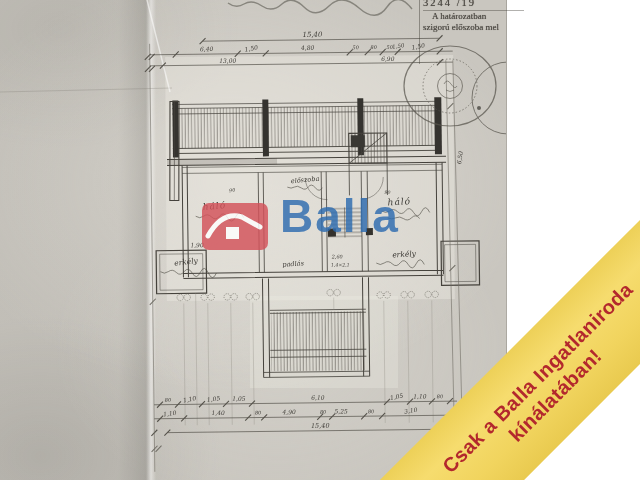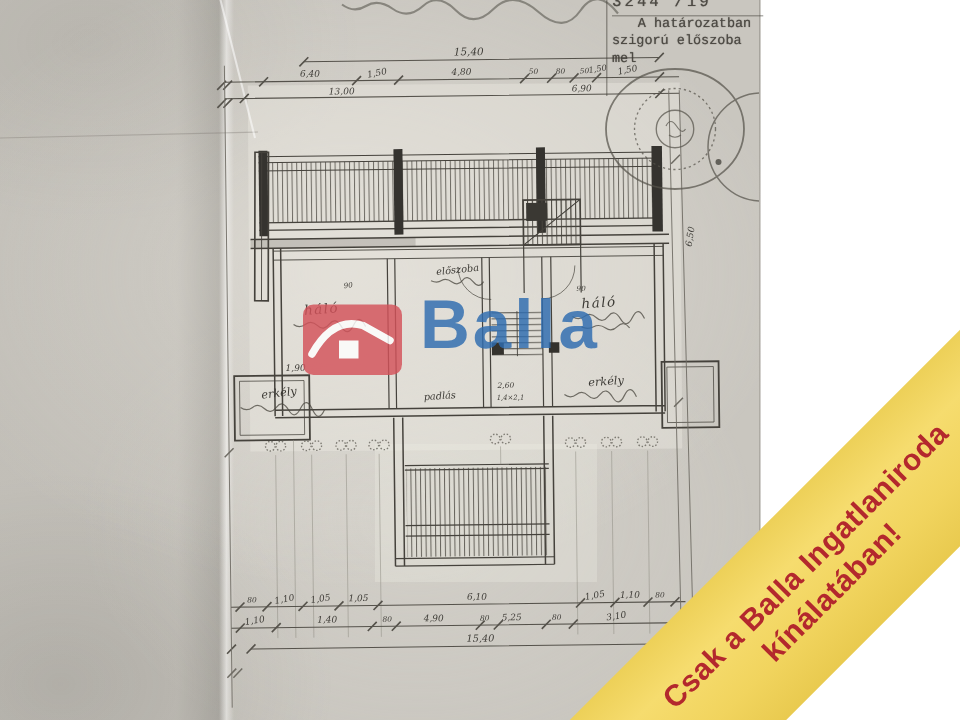--- a/index.html
+++ b/index.html
@@ -16,27 +16,27 @@
     border-right:1px solid rgba(90,88,80,.25);}
   .left-fold{position:absolute;left:0;top:0;width:156px;height:480px;
     background:linear-gradient(90deg, rgba(160,157,150,.18) 0 118px, rgba(80,78,72,.22) 146px,
       rgba(255,255,255,.45) 151px, rgba(255,255,255,0) 156px);}
   .sheet-light{position:absolute;left:166px;top:56px;width:288px;height:244px;
     background:rgba(240,237,230,.38);transform:rotate(-.4deg);}
   .sheet-light2{position:absolute;left:250px;top:296px;width:148px;height:92px;
     background:rgba(240,237,230,.30);}
   svg.plan{position:absolute;left:0;top:0;}
   
-  .stamp{position:absolute;left:404px;top:0;width:101px;height:64px;overflow:hidden;
-    color:#3d3a34;font-family:Liberation Mono, monospace;font-size:9px;line-height:11.5px;
+  .stamp{position:absolute;left:419px;top:0;width:101px;height:64px;overflow:hidden;
+    color:#3d3a34;font-family:Liberation Serif, serif;font-size:9px;line-height:11.5px;
     border-left:1px solid rgba(60,57,50,.5);padding-left:3px;opacity:.88;
     text-shadow:0 0 .7px rgba(61,58,52,.9);}
   .stamp .l1{margin-top:-3px;font-size:10.5px;letter-spacing:2px;
     border-bottom:1px solid rgba(60,57,50,.45);padding-bottom:1px;}
-  .stamp .l2{padding-left:9px;text-align:center;}
+  .stamp .l2{padding-left:9px;}
   .stamp .l4{padding-left:2px;}
   .stamp .blank{display:inline-block;width:30px;border-bottom:1px solid rgba(60,57,50,.6);
     height:8px;margin-right:3px;}
   
   .watermark{position:absolute;left:200px;top:199px;width:260px;height:60px;opacity:.82;}
   .wm-logo{position:absolute;left:2px;top:4px;width:66px;height:47px;background:#d4525a;
     border-radius:7px;}
   .wm-brand{position:absolute;left:80px;top:-10px;font-weight:bold;font-size:46px;
     letter-spacing:2px;color:#2e6cb0;}
   .wm-sub{position:absolute;left:77px;top:33px;font-weight:bold;font-size:21px;

